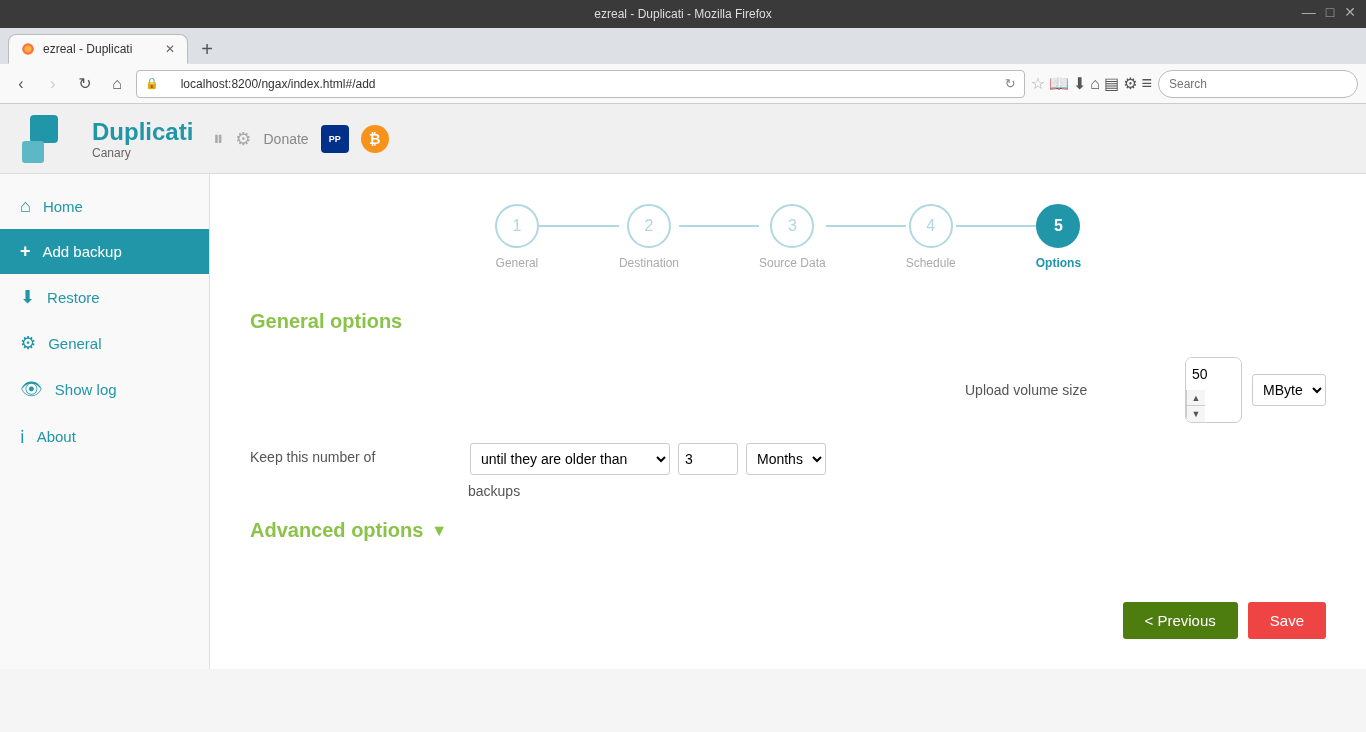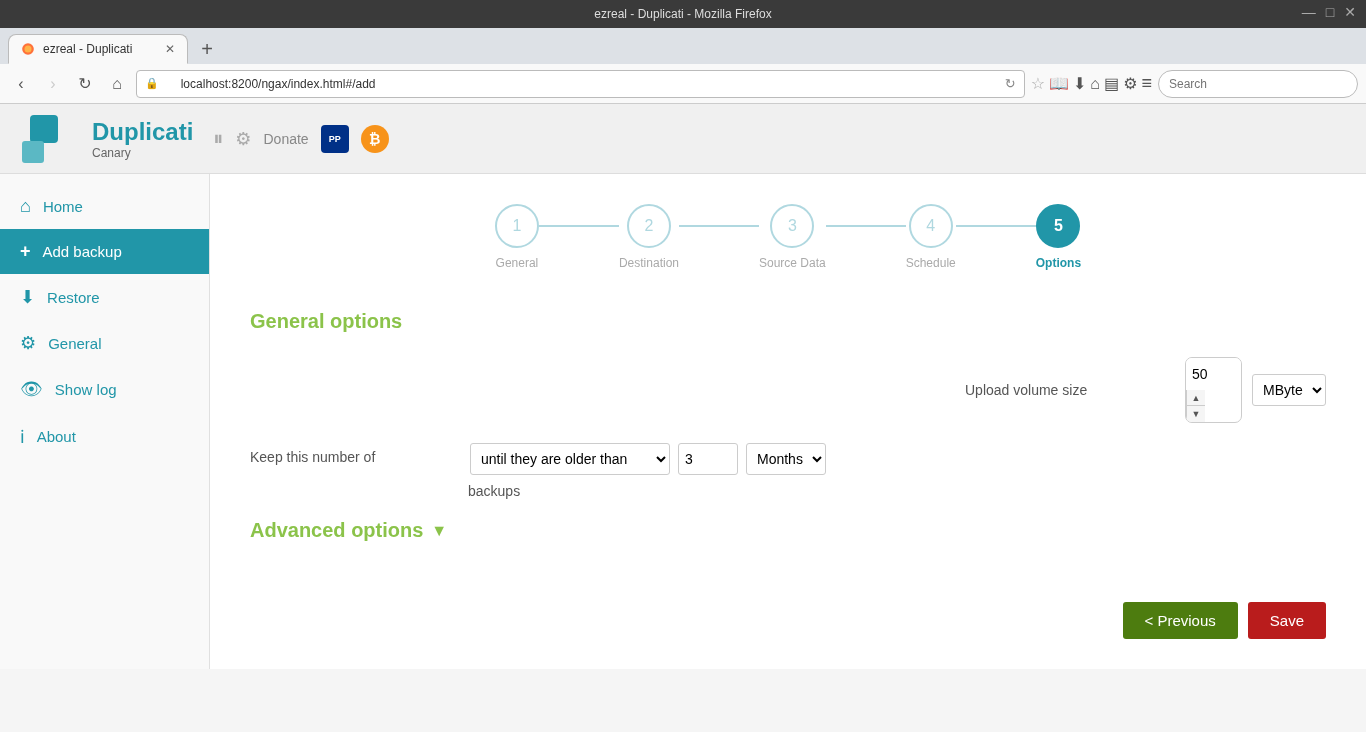--- a/index.html
+++ b/index.html
@@ -211,18 +211,18 @@
 
       <div style="margin-top:20px;">
         <div style="display:flex; align-items:center; gap:8px; cursor:pointer;">
           <span style="color:#8bc34a; font-size:20px; font-weight:bold;">Advanced options</span>
           <span style="color:#8bc34a; font-size:16px;">▼</span>
         </div>
       </div>
 
       <div style="display:flex; justify-content:flex-end; gap:10px; margin-top:60px;">
         <button style="background:#4d7c0f; color:white; border:none; padding:10px 22px; font-size:15px; cursor:pointer; border-radius:3px;">&lt; Previous</button>
-        <button style="background:#b91c1c; color:white; border:none; padding:10px 22px; font-size:15px; cursor:pointer; border-radius:3px;">Save</button>
+        <button style="background:#ef4444; color:white; border:none; padding:10px 22px; font-size:15px; cursor:pointer; border-radius:3px;">Save</button>
       </div>
 
     </div>
   </div>
 </div>
 
 </body></html>

